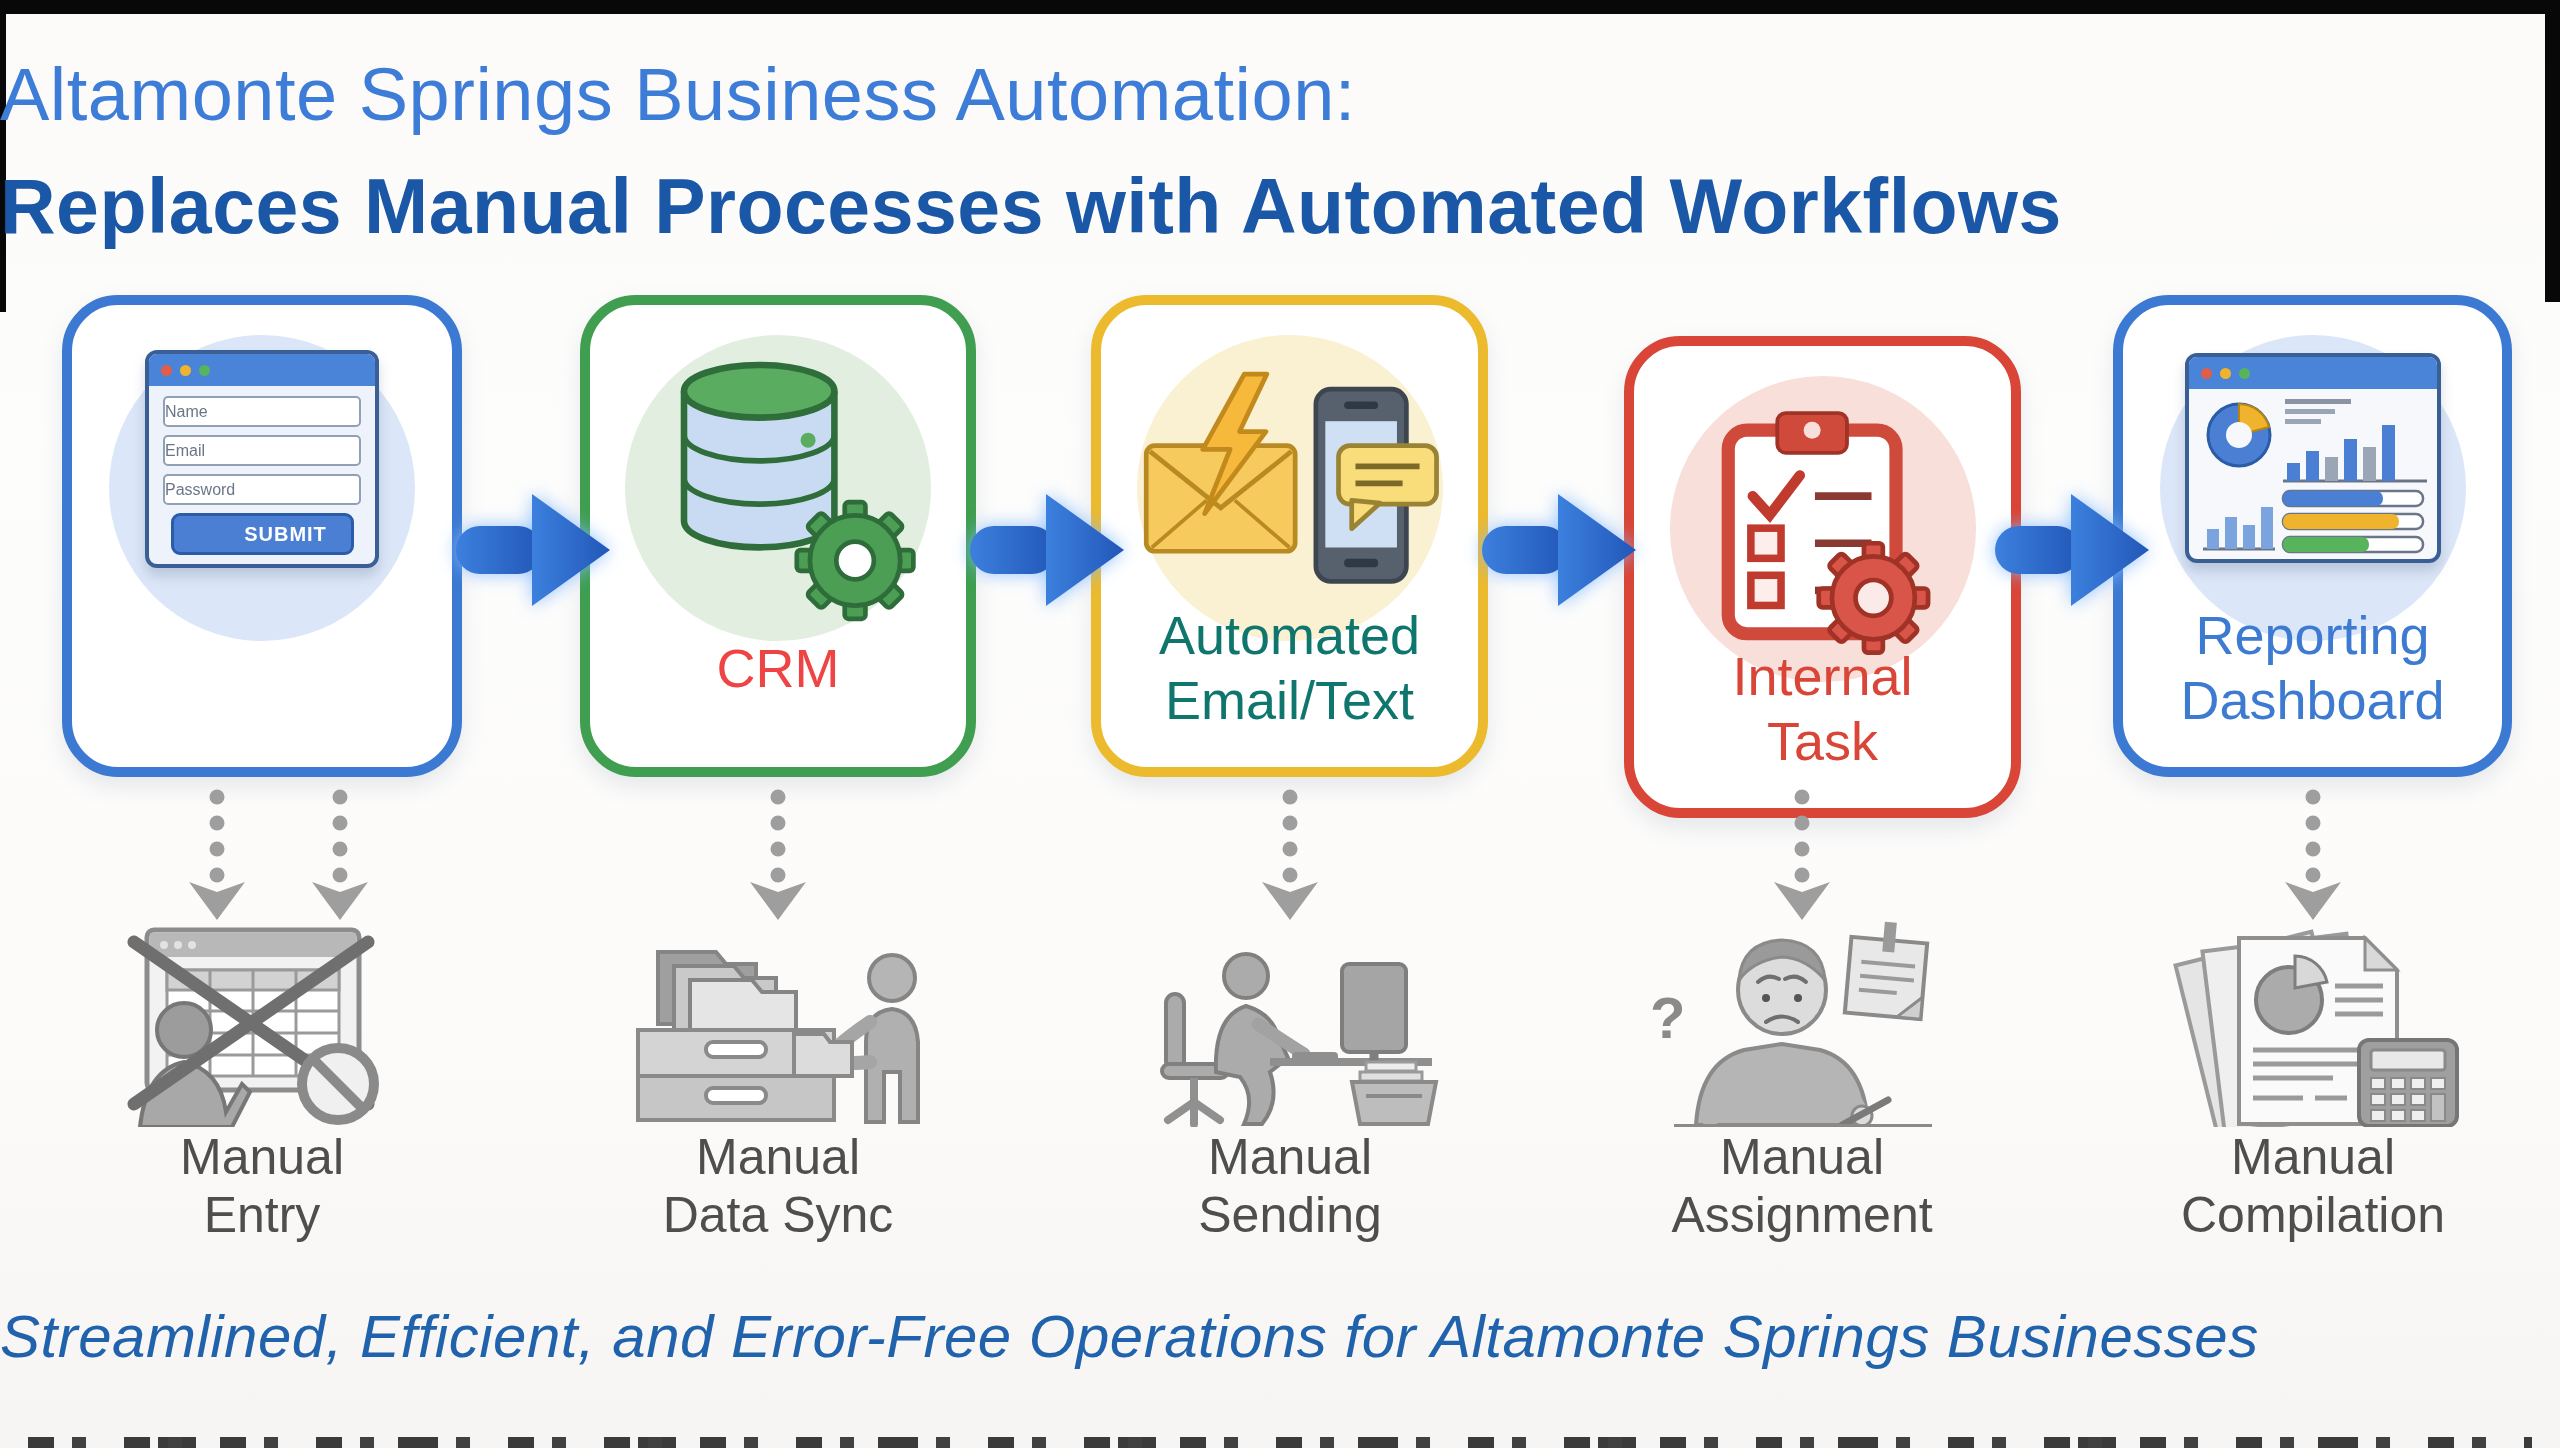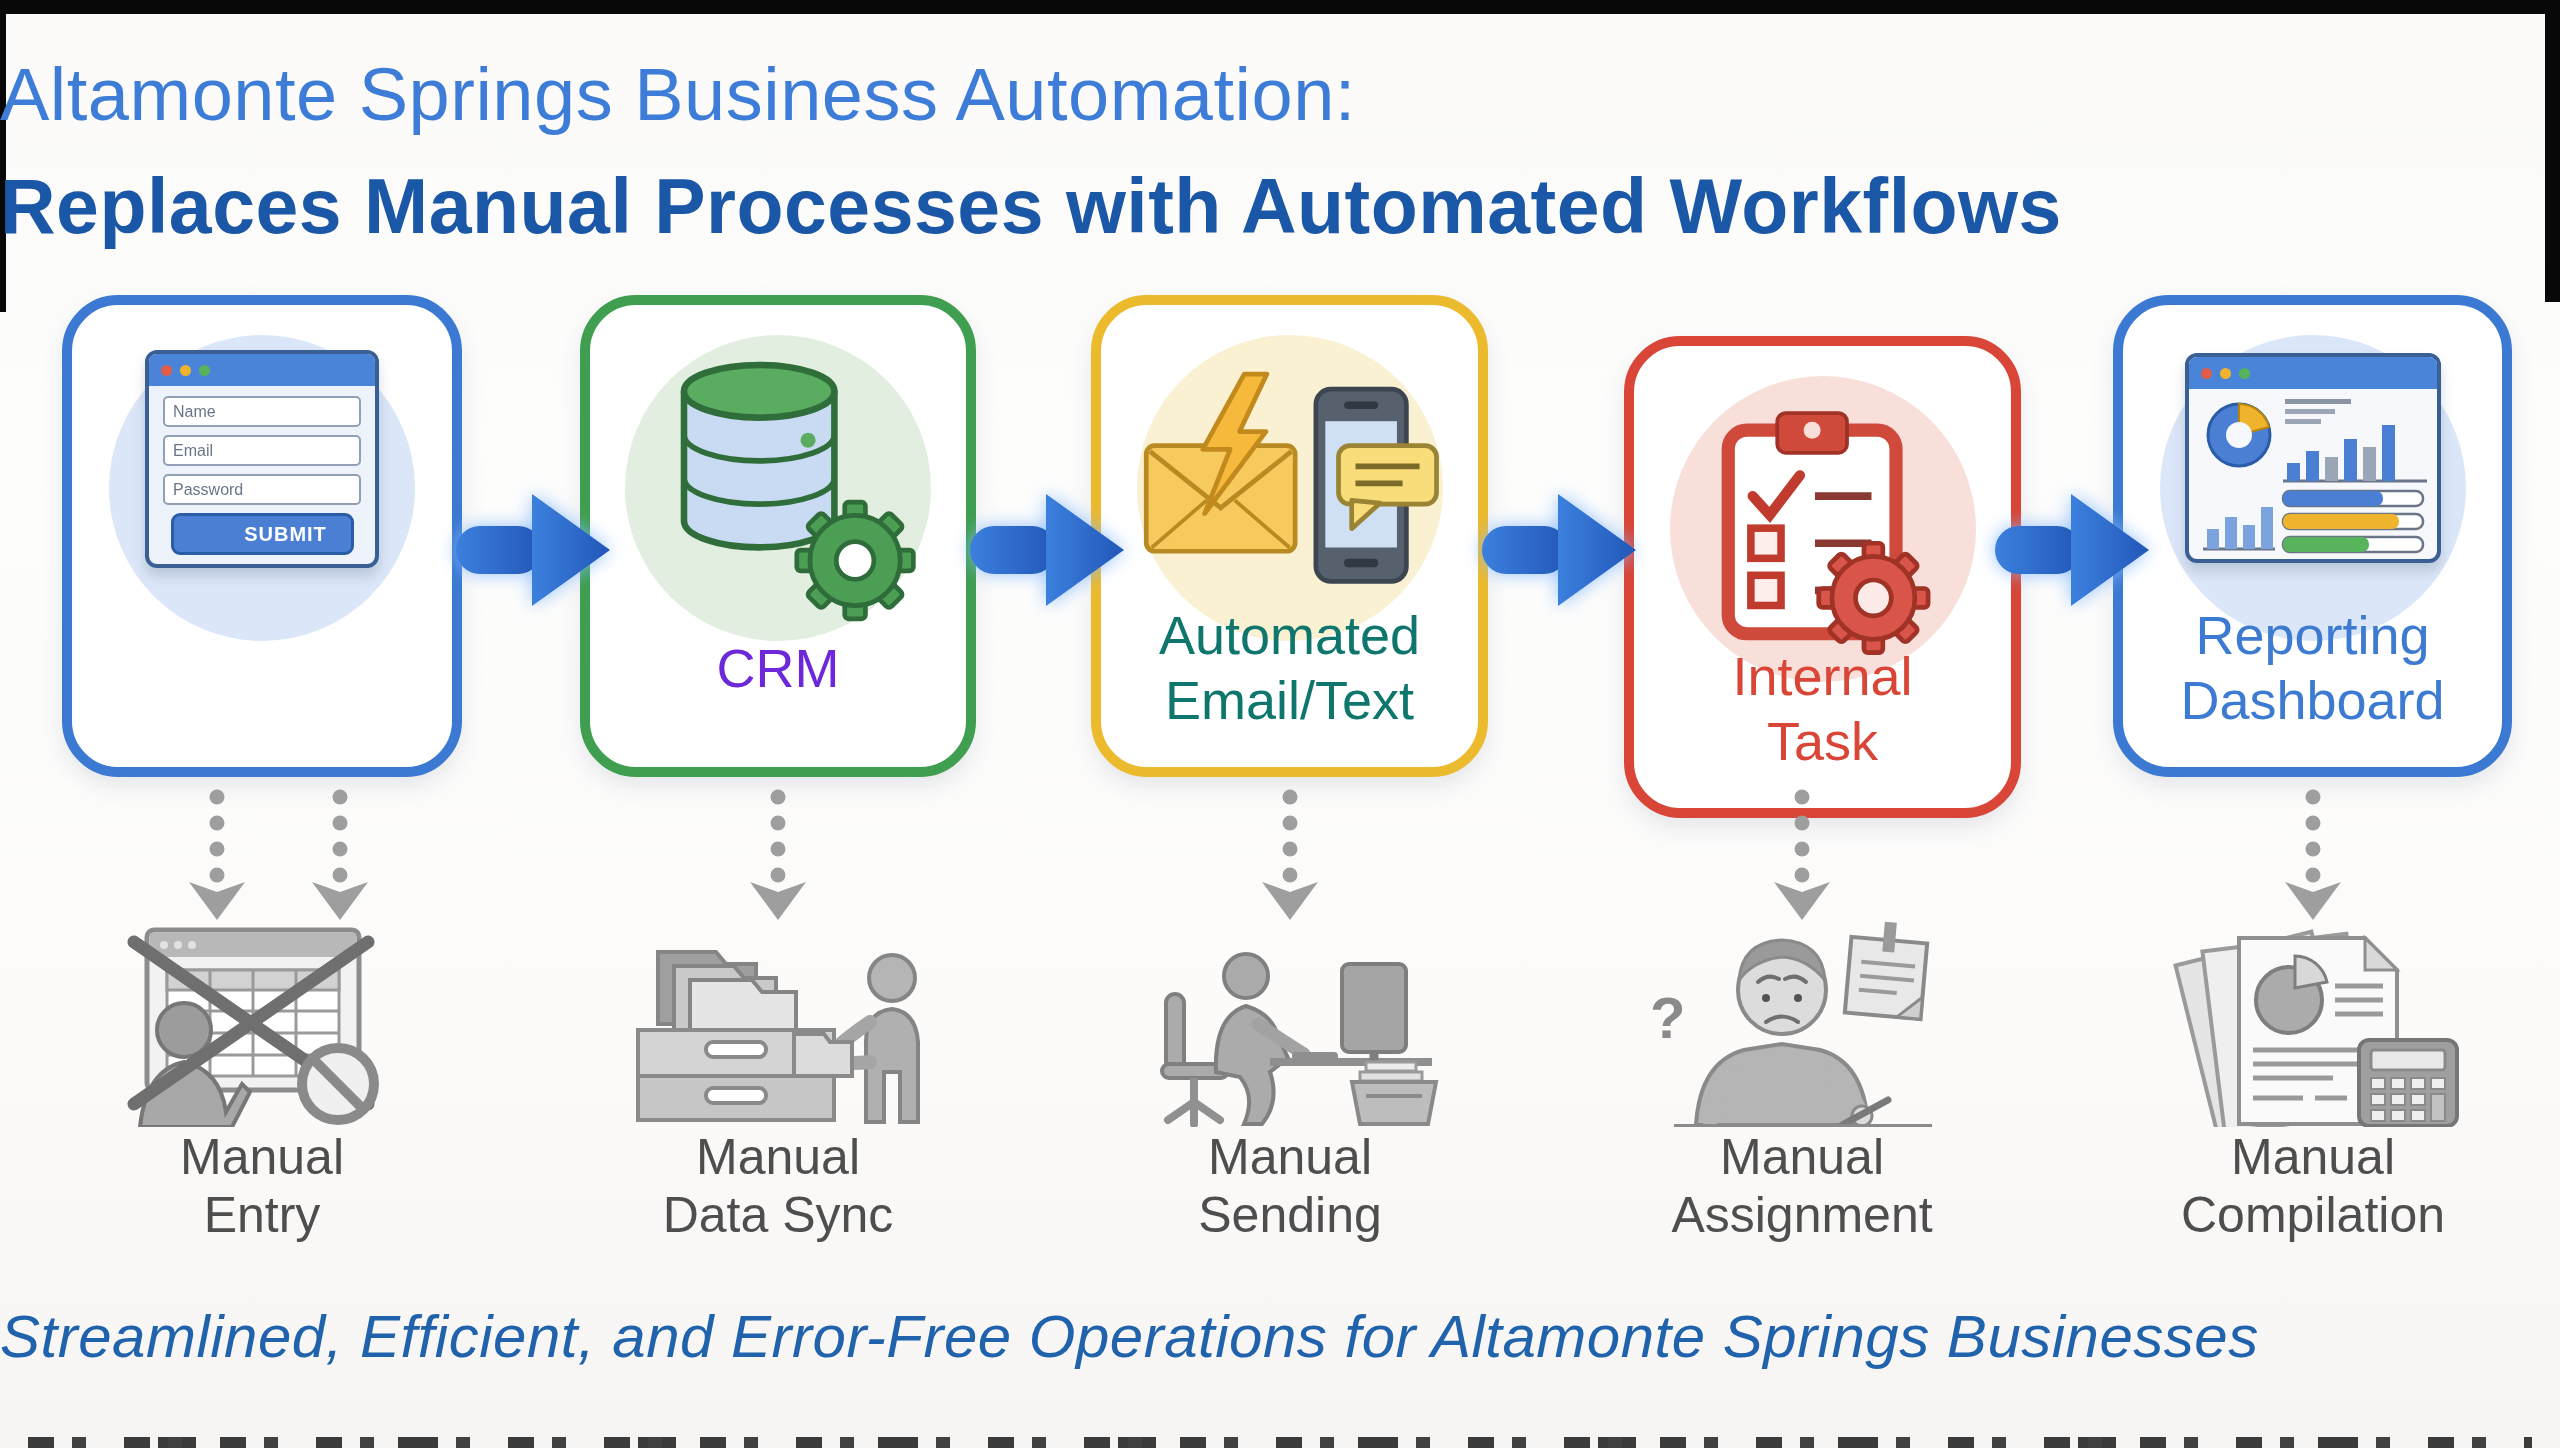--- a/index.html
+++ b/index.html
@@ -40,39 +40,39 @@
   .halo-blue{background:#dbe7f8;}
   .halo-green{background:#e2efe0;}
   .halo-yellow{background:#faf0d2;}
   .halo-red{background:#f8dfda;}
 
   .stage-label{
     position:absolute;left:0;bottom:24px;width:100%;height:150px;
     display:flex;align-items:center;justify-content:center;text-align:center;
     font-size:54px;font-weight:500;line-height:1.2;white-space:pre-line;
   }
-  .lbl-blue{color:#3c7bd1;} .lbl-green{color:#6d28d9;} .lbl-yellow{color:#0f766e;} .lbl-red{color:#d94536;}
+  .lbl-blue{color:#3c7bd1;} .lbl-green{color:#ef4444;} .lbl-yellow{color:#0f766e;} .lbl-red{color:#d94536;}
 
   .icon-svg{position:absolute;left:0;top:20px;width:100%;height:330px;}
 
   
   .browser{
     position:absolute;left:50%;transform:translateX(-50%);
     background:#eef3fb;border:4px solid #3a5f94;border-radius:12px;
     box-shadow:0 8px 12px rgba(90,105,130,.25);overflow:hidden;box-sizing:border-box;
   }
   .b1{top:45px;width:234px;height:218px;}
   .b5{top:48px;width:256px;height:210px;background:#f6f8fc;}
   .browser-head{height:32px;background:#4a84d8;display:flex;align-items:center;gap:8px;padding-left:12px;}
   .dot{width:11px;height:11px;border-radius:50%;}
   .dot-r{background:#e25c4a;}.dot-y{background:#f0b32e;}.dot-g{background:#57b35c;}
   .form-body{padding:10px 14px 0 14px;}
   .f-field{
     height:27px;background:#ffffff;border:2px solid #92a0b6;border-radius:5px;
-    margin-bottom:8px;display:flex;align-items:center;padding-left:8px;
+    margin-bottom:8px;display:flex;align-items:center;
     font-size:16px;color:#6a7688;
   }
   .f-submit{
     width:130px;height:36px;margin:2px auto 0 auto;background:#4a7fd4;border:3px solid #2b5ca8;
     border-radius:9px;display:flex;align-items:center;justify-content:center;
     color:#ffffff;font-size:20px;font-weight:700;letter-spacing:1px;padding-left:47px;
   }
 
   .flow-arrow{position:absolute;top:488px;width:160px;height:124px;filter:drop-shadow(0 0 9px rgba(130,185,255,.85));}
   .fa-1{left:454px;} .fa-2{left:968px;} .fa-3{left:1480px;} .fa-4{left:1993px;}

